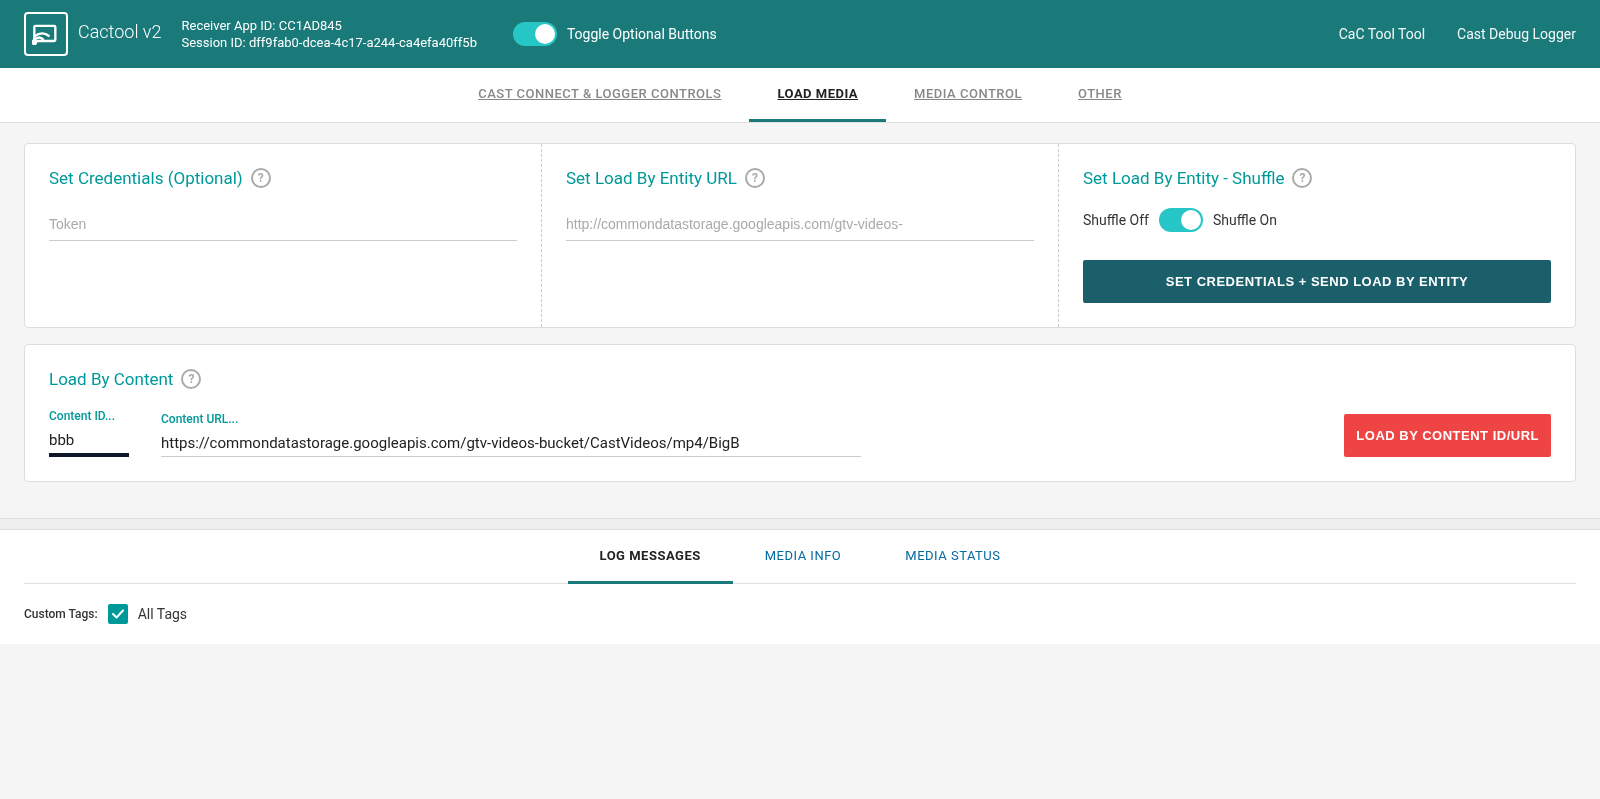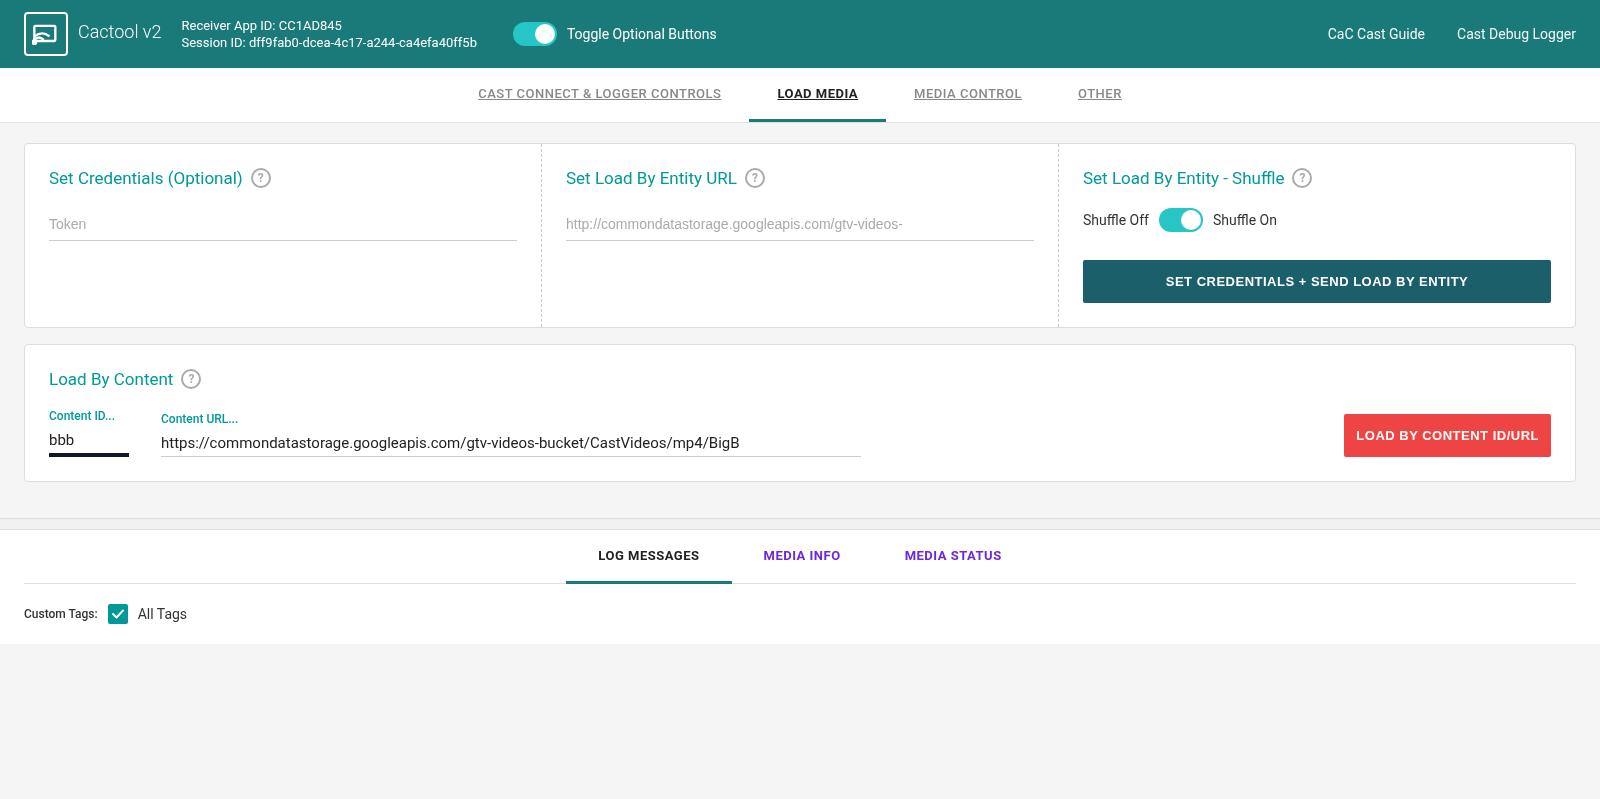--- a/index.html
+++ b/index.html
@@ -253,22 +253,22 @@
     }
     .bottom-tabs {
       display: flex;
       justify-content: center;
       gap: 0;
       border-bottom: 1px solid #e0e0e0;
     }
     .bottom-tab {
       padding: 18px 32px;
       font-size: 13px;
-      font-weight: 700;
-      color: #6d28d9;
+      font-weight: 400;
+      color: #0369a1;
       cursor: pointer;
       letter-spacing: 0.5px;
       text-transform: uppercase;
       border-bottom: 3px solid transparent;
       margin-bottom: -1px;
     }
     .bottom-tab.active {
       color: #222;
       border-bottom: 3px solid #1a7a7a;
       font-weight: 700;
@@ -334,21 +334,21 @@
 
   <div class="header-toggle">
     <label class="toggle-switch">
       <input type="checkbox" checked="" style="">
       <span class="toggle-slider"></span>
     </label>
     <span>Toggle Optional Buttons</span>
   </div>
 
   <nav class="header-nav">
-    <a href="#">CaC Cast Guide</a>
+    <a href="#">CaC Tool Tool</a>
     <a href="#">Cast Debug Logger</a>
   </nav>
 </header>
 
 <div class="tabs-bar">
   <div class="tab-item">CAST CONNECT &amp; LOGGER CONTROLS</div>
   <div class="tab-item active">LOAD MEDIA</div>
   <div class="tab-item">MEDIA CONTROL</div>
   <div class="tab-item">OTHER</div>
 </div>

